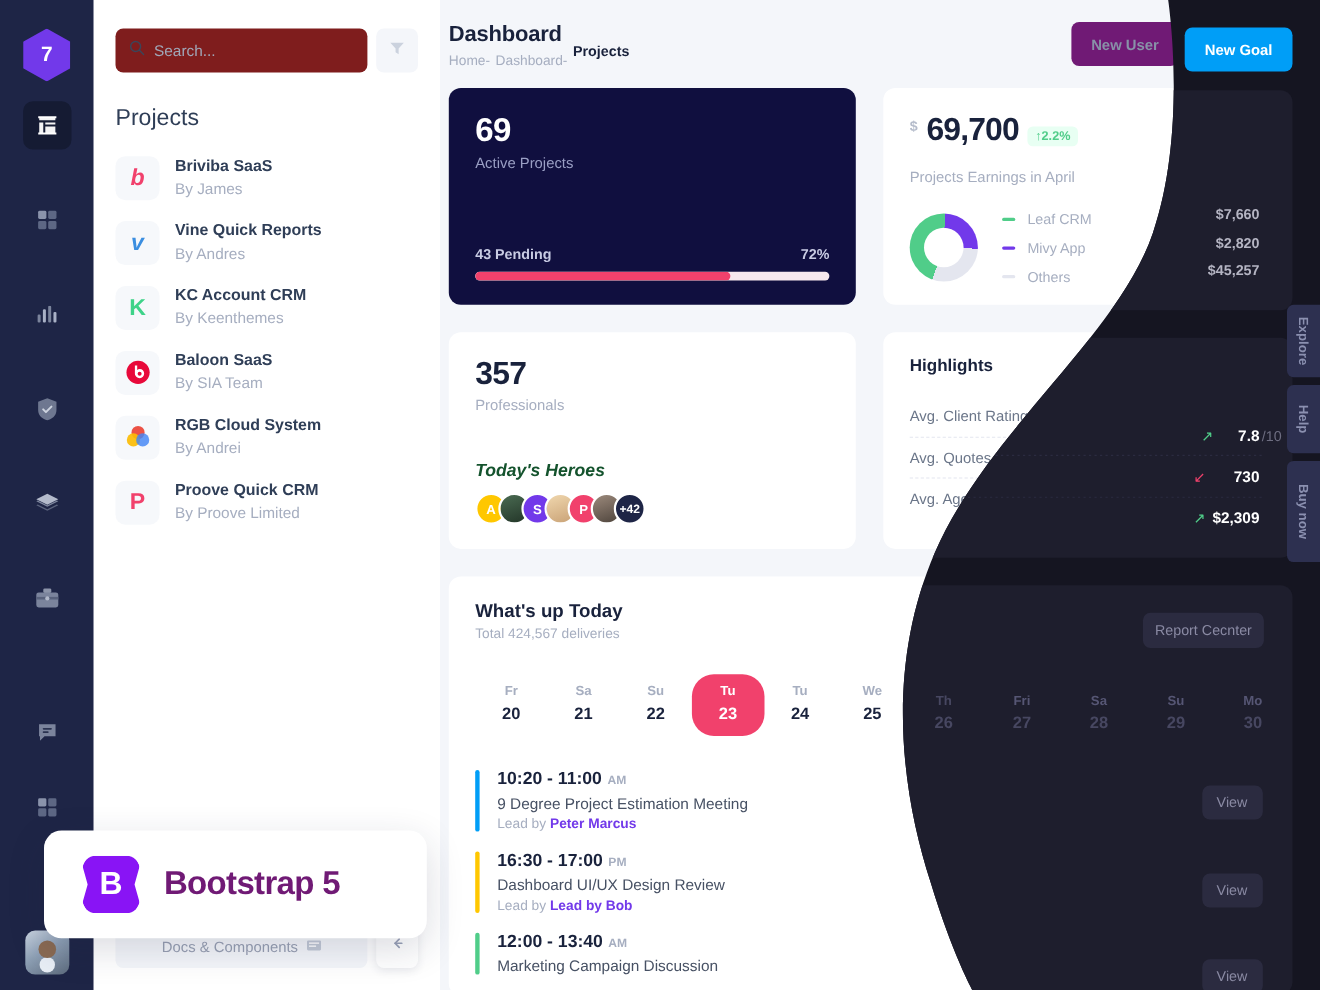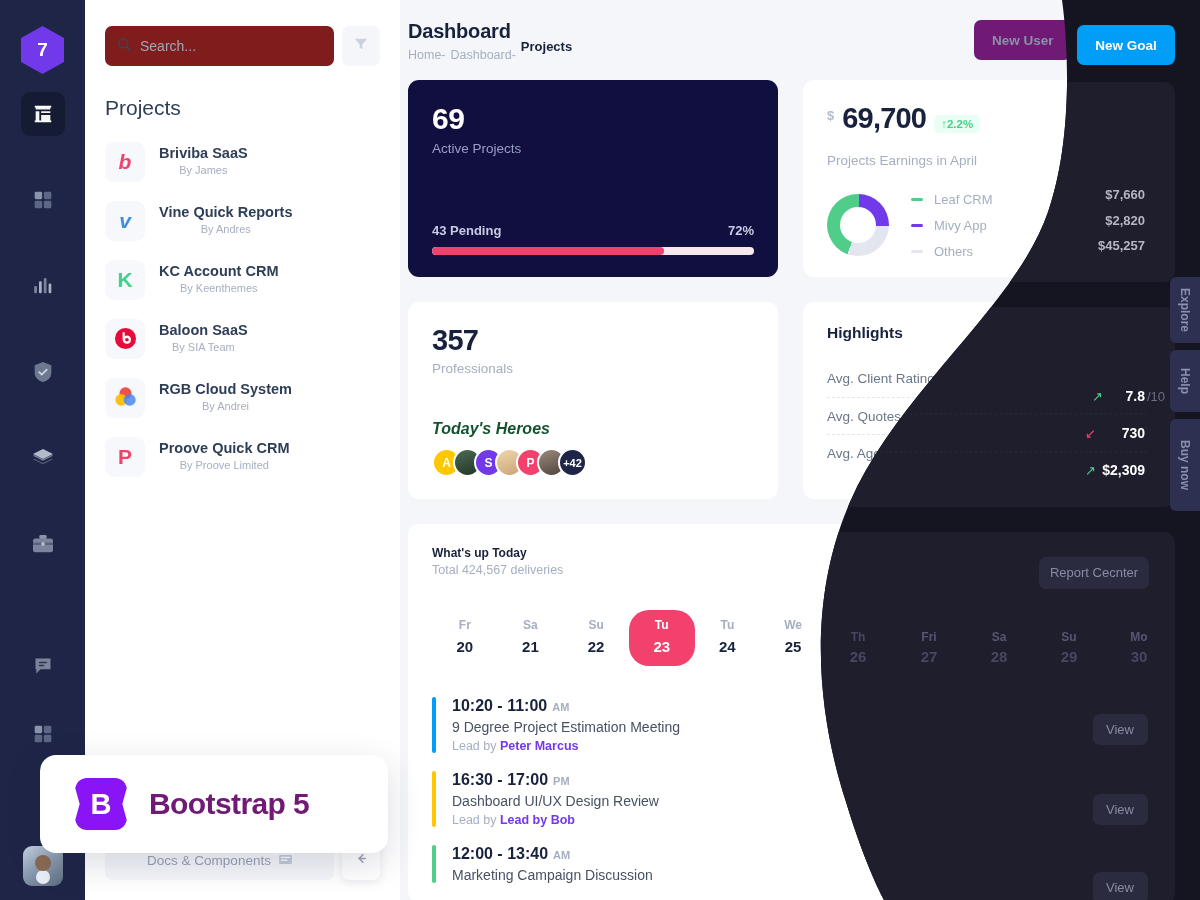--- a/index.html
+++ b/index.html
@@ -68,21 +68,21 @@
     font-size: 21px; color:#2f3e57; font-weight:400;
   }
   .proj-list { padding: 6px 20px 0 20px; }
   .proj-row { display:flex; align-items:center; gap:14px; height:59px; }
   .proj-logo {
     width:40px; height:40px; border-radius:9px; background:#f6f8fb;
     display:flex; align-items:center; justify-content:center;
     font-weight:700; font-size:21px;
   }
   .proj-name { font-size:14.5px; color:#2f3e57; font-weight:600; line-height:1.35; }
-  .proj-by { font-size:11px; color:#a6aec0; line-height:1.45;text-align:center; }
+  .proj-by { font-size:14px; color:#a6aec0; line-height:1.45; }
 
   .docs-row { position:absolute; left:20px; bottom:20px; width:275px; display:flex; gap:8px; }
   .docs-btn {
     flex:1; height:40px; background:#f4f6fa; border-radius:7px;
     display:flex; align-items:center; justify-content:center; gap:8px;
     color:#98a0b3; font-size:13.5px;
   }
   .collapse-btn {
     width:38px; height:40px; background:#ffffff; border-radius:7px;
     display:flex; align-items:center; justify-content:center;
@@ -157,21 +157,21 @@
   .arr { font-size:13px; font-weight:700; }
   .arr.up { color:#50cd89; } .arr.dn { color:#f1416c; }
   .of10 { color:#a6aec0; font-weight:600; }
 
   
   .card-wide {
     grid-column: 1 / span 2; background:#fff; border-radius:11px;
     padding: 22px 24px 10px 24px; min-height:370px;
   }
   .wu-head { display:flex; align-items:flex-start; }
-  .wu-title { font-size:12px; font-weight:700; color:#19223c; }
+  .wu-title { font-size:17px; font-weight:700; color:#19223c; }
   .wu-sub { font-size:12.5px; color:#a6aec0; margin-top:3px; }
   .report-btn {
     margin-left:auto; height:34px; padding:0 15px; border-radius:7px;
     background:#f4f6fa; color:#8892a8; font-size:13px; font-weight:600;
     display:flex; align-items:center;
   }
   .days { display:flex; margin-top:30px; }
   .day { width:70px; text-align:center; padding:8px 0 11px 0; border-radius:20px; }
   .day .dn { font-size:12px; color:#a6aec0; font-weight:600; }
   .day .dd { font-size:15px; color:#19223c; font-weight:700; margin-top:6px; }

